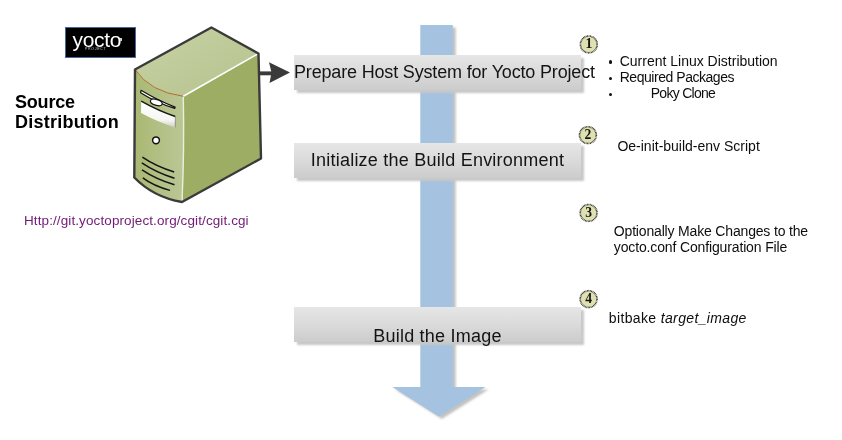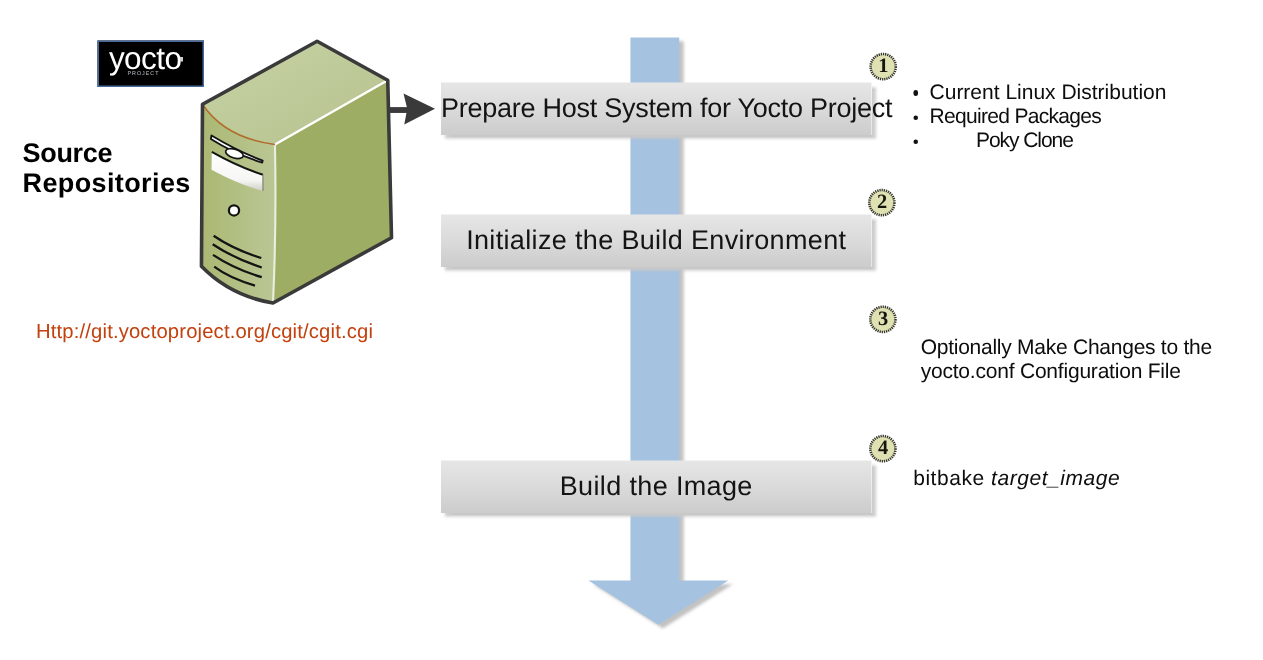--- a/index.html
+++ b/index.html
@@ -78,26 +78,26 @@
   <path d="M269,62.3 L290,72.5 L269.5,83 L271.5,72.5 Z" fill="#3a3a3a"></path>
 </svg>
 
 <div class="abs" style="left:64.8px;top:27.1px;width:68.8px;height:29.2px;background:#000;border:1px solid #46689b;"></div>
 <div class="abs" style="left:72.6px;top:28.1px;color:#fff;font-size:21px;letter-spacing:-0.37px;">yocto</div>
 <div class="abs" style="left:119.5px;top:38.4px;width:2.4px;height:2.4px;background:#cfcfcf;"></div>
 <svg class="abs" style="left:85.0px;top:46.8px" width="24" height="5" viewBox="0 0 24 5">
   <text x="0" y="3.2" font-family="Liberation Sans" font-size="3.6" letter-spacing="0.65" fill="#c6ccd2">PROJECT</text>
 </svg>
 
-<div class="abs" style="left:15px;top:93.4px;font-size:18px;font-weight:bold;color:#000;line-height:19.9px;"><span style="letter-spacing:-0.2px;">Source</span><br><span style="letter-spacing:0.26px;">Repositories</span></div>
-<div class="abs" style="left:24px;top:213.4px;font-size:13.5px;letter-spacing:0.1px;color:#c2410c;">Http://git.yoctoproject.org/cgit/cgit.cgi</div>
+<div class="abs" style="left:15px;top:93.4px;font-size:18px;font-weight:bold;color:#000;line-height:19.9px;"><span style="letter-spacing:-0.2px;">Source</span><br><span style="letter-spacing:0.26px;">Distribution</span></div>
+<div class="abs" style="left:24px;top:213.4px;font-size:13.5px;letter-spacing:0.1px;color:#701a75;">Http://git.yoctoproject.org/cgit/cgit.cgi</div>
 
 <div class="box" style="top:55px;"><span style="letter-spacing:-0.17px;">Prepare Host System for Yocto Project</span></div>
 <div class="box" style="top:143px;"><span style="letter-spacing:0.23px;">Initialize the Build Environment</span></div>
-<div class="box" style="top:307px;"><span style="letter-spacing:0.24px;">Build the Image</span></div>
+<div class="box" style="top:307px;"><span style="letter-spacing:0.24px;margin-top:12px;">Build the Image</span></div>
 
 <svg class="abs" style="left:560px;top:20px" width="60" height="300" viewBox="0 0 60 300">
   <g fill="#dfe1b3" stroke="#35352d" stroke-width="1.7" stroke-dasharray="0.85,0.6">
     <circle cx="28.8" cy="24.4" r="8.4"></circle>
     <circle cx="27.9" cy="115.1" r="8.4"></circle>
     <circle cx="28.6" cy="192.9" r="8.4"></circle>
     <circle cx="28.6" cy="279.1" r="8.4"></circle>
   </g>
   <g fill="#16160f" font-family="Liberation Serif" font-size="13.6" font-weight="bold" text-anchor="middle">
     <text x="28.9" y="28.0">1</text>
@@ -105,18 +105,19 @@
     <text x="28.7" y="196.5">3</text>
     <text x="28.7" y="282.7">4</text>
   </g>
 </svg>
 
 <div class="dot" style="left:608.6px;top:60.4px;"></div>
 <div class="dot" style="left:608.6px;top:76.7px;"></div>
 <div class="dot" style="left:608.6px;top:93.0px;"></div>
 <div class="rtxt" style="left:619.7px;top:52.6px;line-height:16.3px;">Current Linux Distribution<br><span style="letter-spacing:-0.46px;margin-top:32px;">Required Packages</span><br><span style="letter-spacing:-0.71px;padding-left:31px;">Poky Clone</span></div>
 
+<div class="rtxt" style="left:617.4px;top:137.9px;">Oe-init-build-env Script</div>
 
 <div class="rtxt" style="left:613.8px;top:223.3px;line-height:16.1px;"><span style="letter-spacing:-0.17px;">Optionally Make Changes to the</span><br><span style="letter-spacing:-0.14px;">yocto.conf Configuration File</span></div>
 
 <div class="rtxt" style="left:608.8px;top:309.5px;letter-spacing:0.36px;">bitbake <i>target_image</i></div>
 
 </div>
 
 </body></html>

